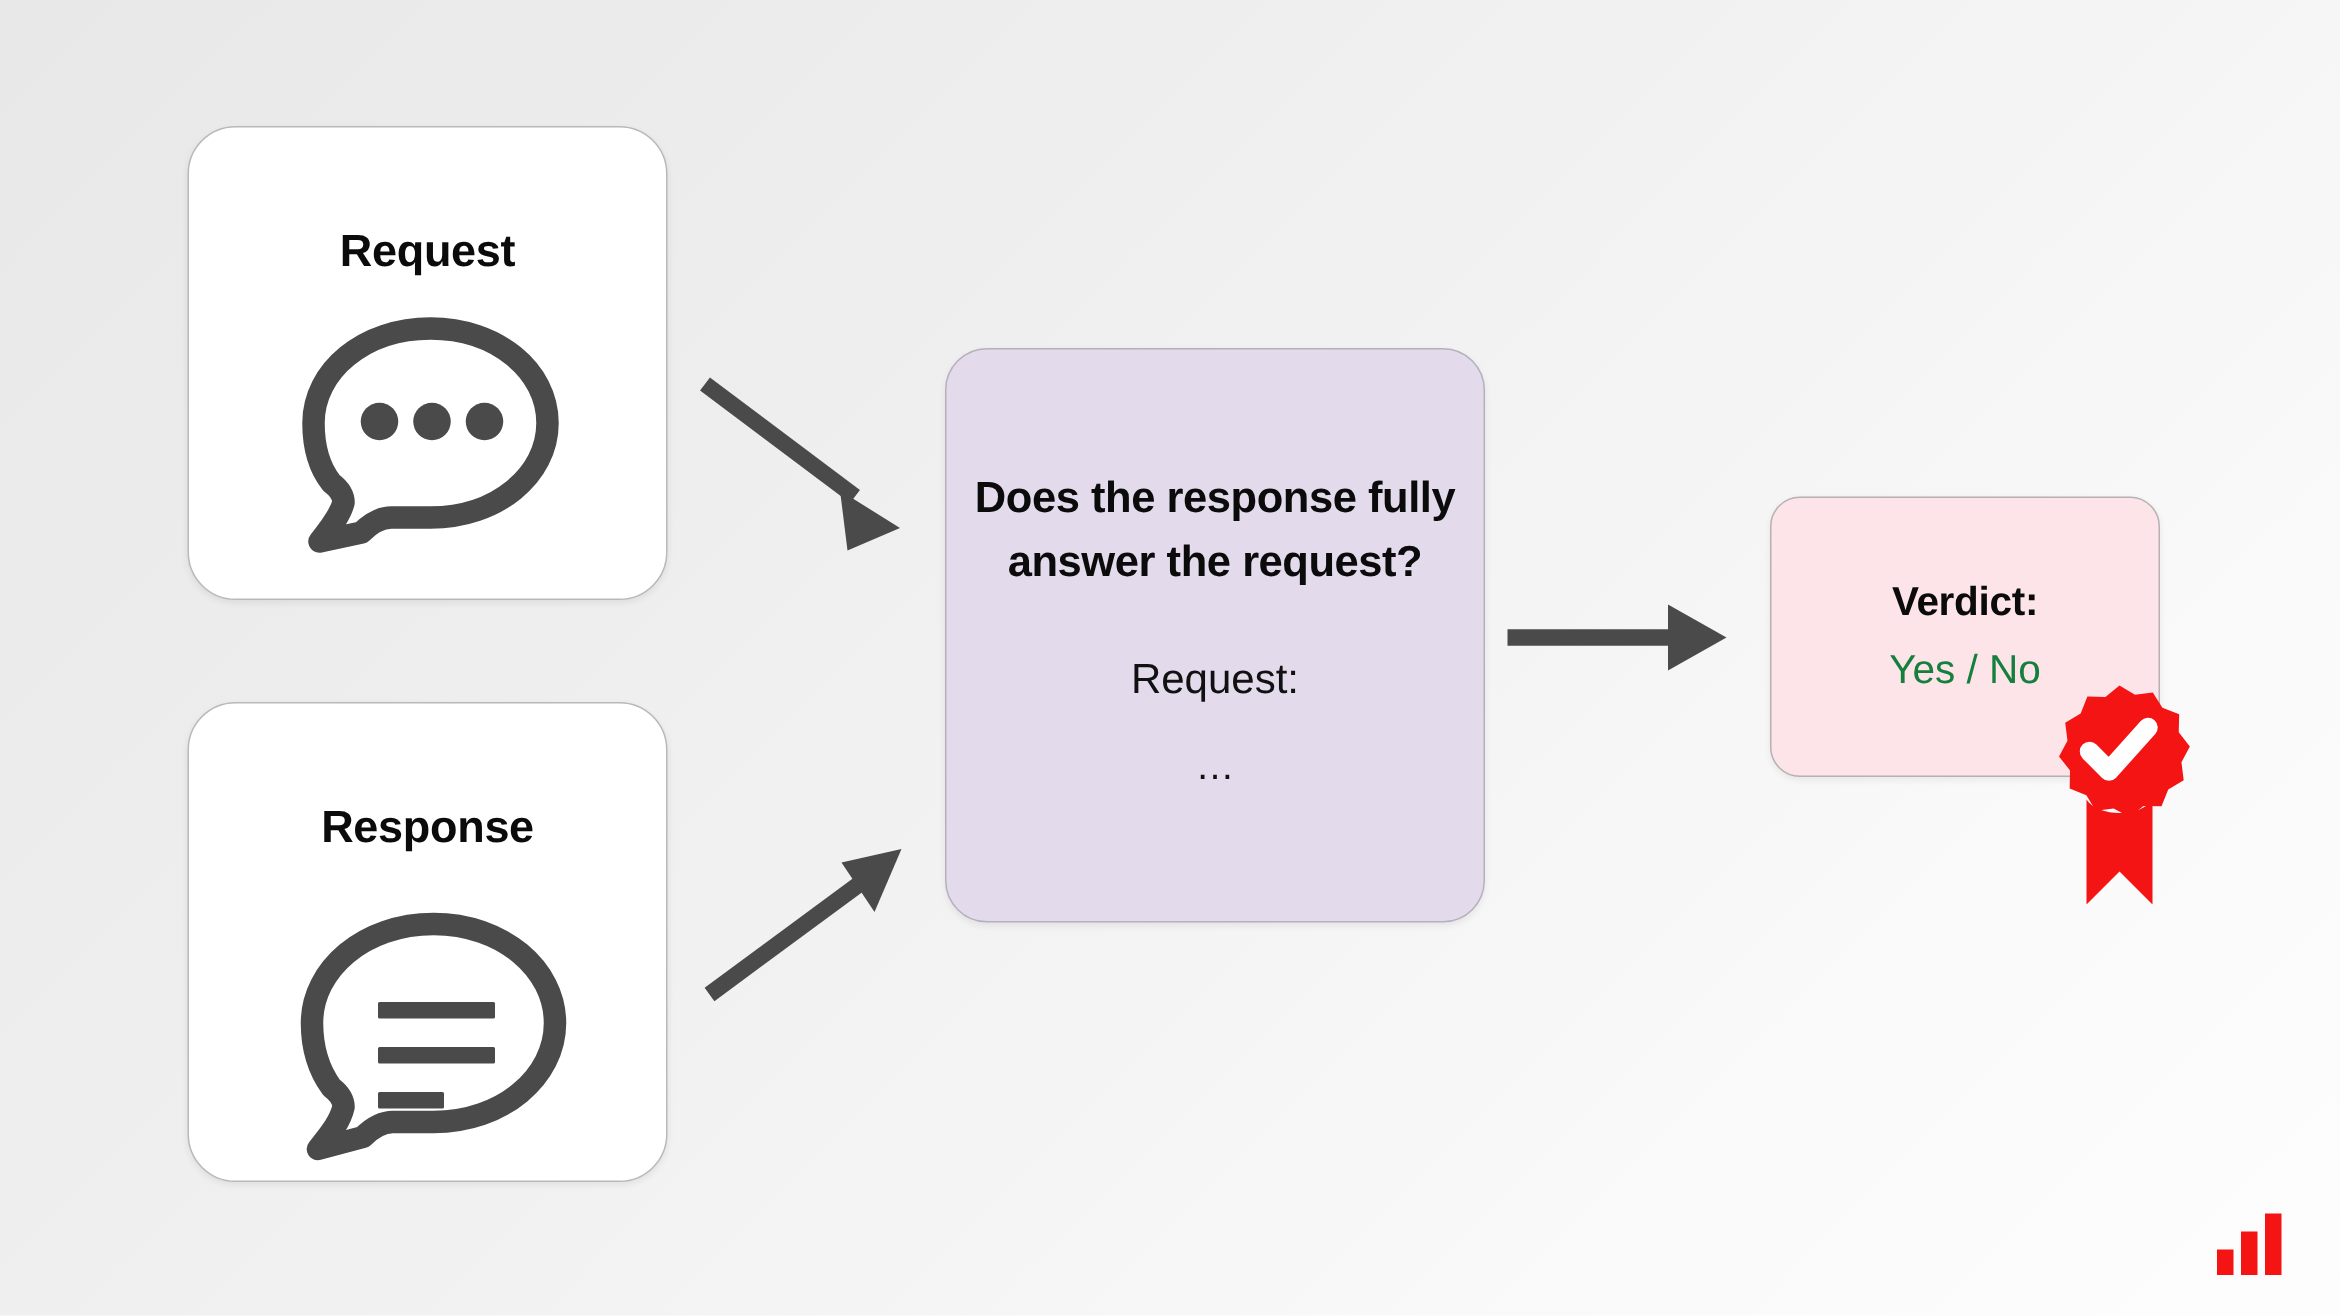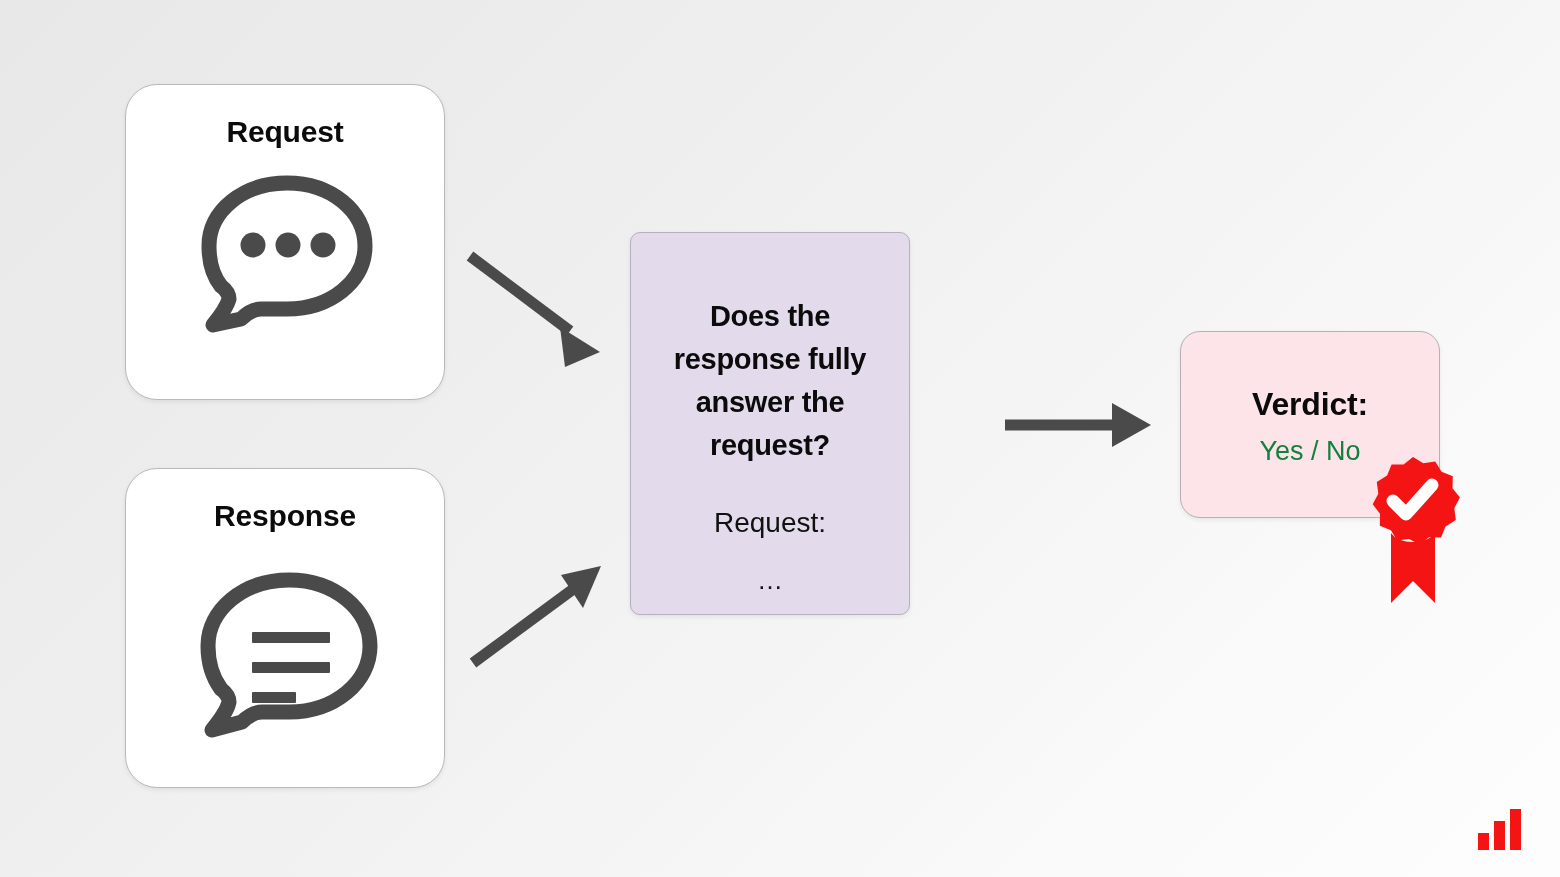--- a/index.html
+++ b/index.html
@@ -34,44 +34,44 @@
     box-shadow: 0 2px 5px rgba(0,0,0,0.07);
     display: flex;
     flex-direction: column;
     align-items: center;
   }
   .card-title {
     font-size: 30px;
     font-weight: bold;
     color: #0b0b0b;
     letter-spacing: -0.2px;
-    margin-top: 32px;
+    margin-top: 68px;
     line-height: 1;
   }
   .card-icon {
     margin-top: 26px;
   }
 
   #card-request  { left: 125px; top: 84px;  width: 320px; height: 316px; }
   #card-response { left: 125px; top: 468px; width: 320px; height: 320px; gap: 13px; }
 
   
   #criteria-box {
     position: absolute;
     left: 630px; top: 232px;
-    width: 280px; height: 383px;
+    width: 360px; height: 383px;
     box-sizing: border-box;
     background: #e3dbec;
     border: 1px solid #b6b0bd;
-    border-radius: 10px;
+    border-radius: 28px;
     box-shadow: 0 2px 5px rgba(0,0,0,0.07);
     display: flex;
     flex-direction: column;
     align-items: center;
-    padding: 0 18px;
+    padding: 16px 18px;
   }
   #criteria-question {
     margin-top: 62px;
     font-size: 29px;
     font-weight: bold;
     color: #0b0b0b;
     text-align: center;
     line-height: 1.48;
     letter-spacing: -0.3px;
   }
@@ -101,21 +101,21 @@
     background: #fce4e8;
     border: 1px solid #b8b0b2;
     border-radius: 20px;
     box-shadow: 0 2px 5px rgba(0,0,0,0.07);
     display: flex;
     flex-direction: column;
     align-items: center;
   }
   #verdict-title {
     margin-top: 56px;
-    font-size: 32px;
+    font-size: 27px;
     font-weight: bold;
     color: #0b0b0b;
     line-height: 1;
     letter-spacing: -0.2px;
   }
   #verdict-value {
     margin-top: 18px;
     font-size: 27px;
     font-weight: normal;
     color: #15803d;

